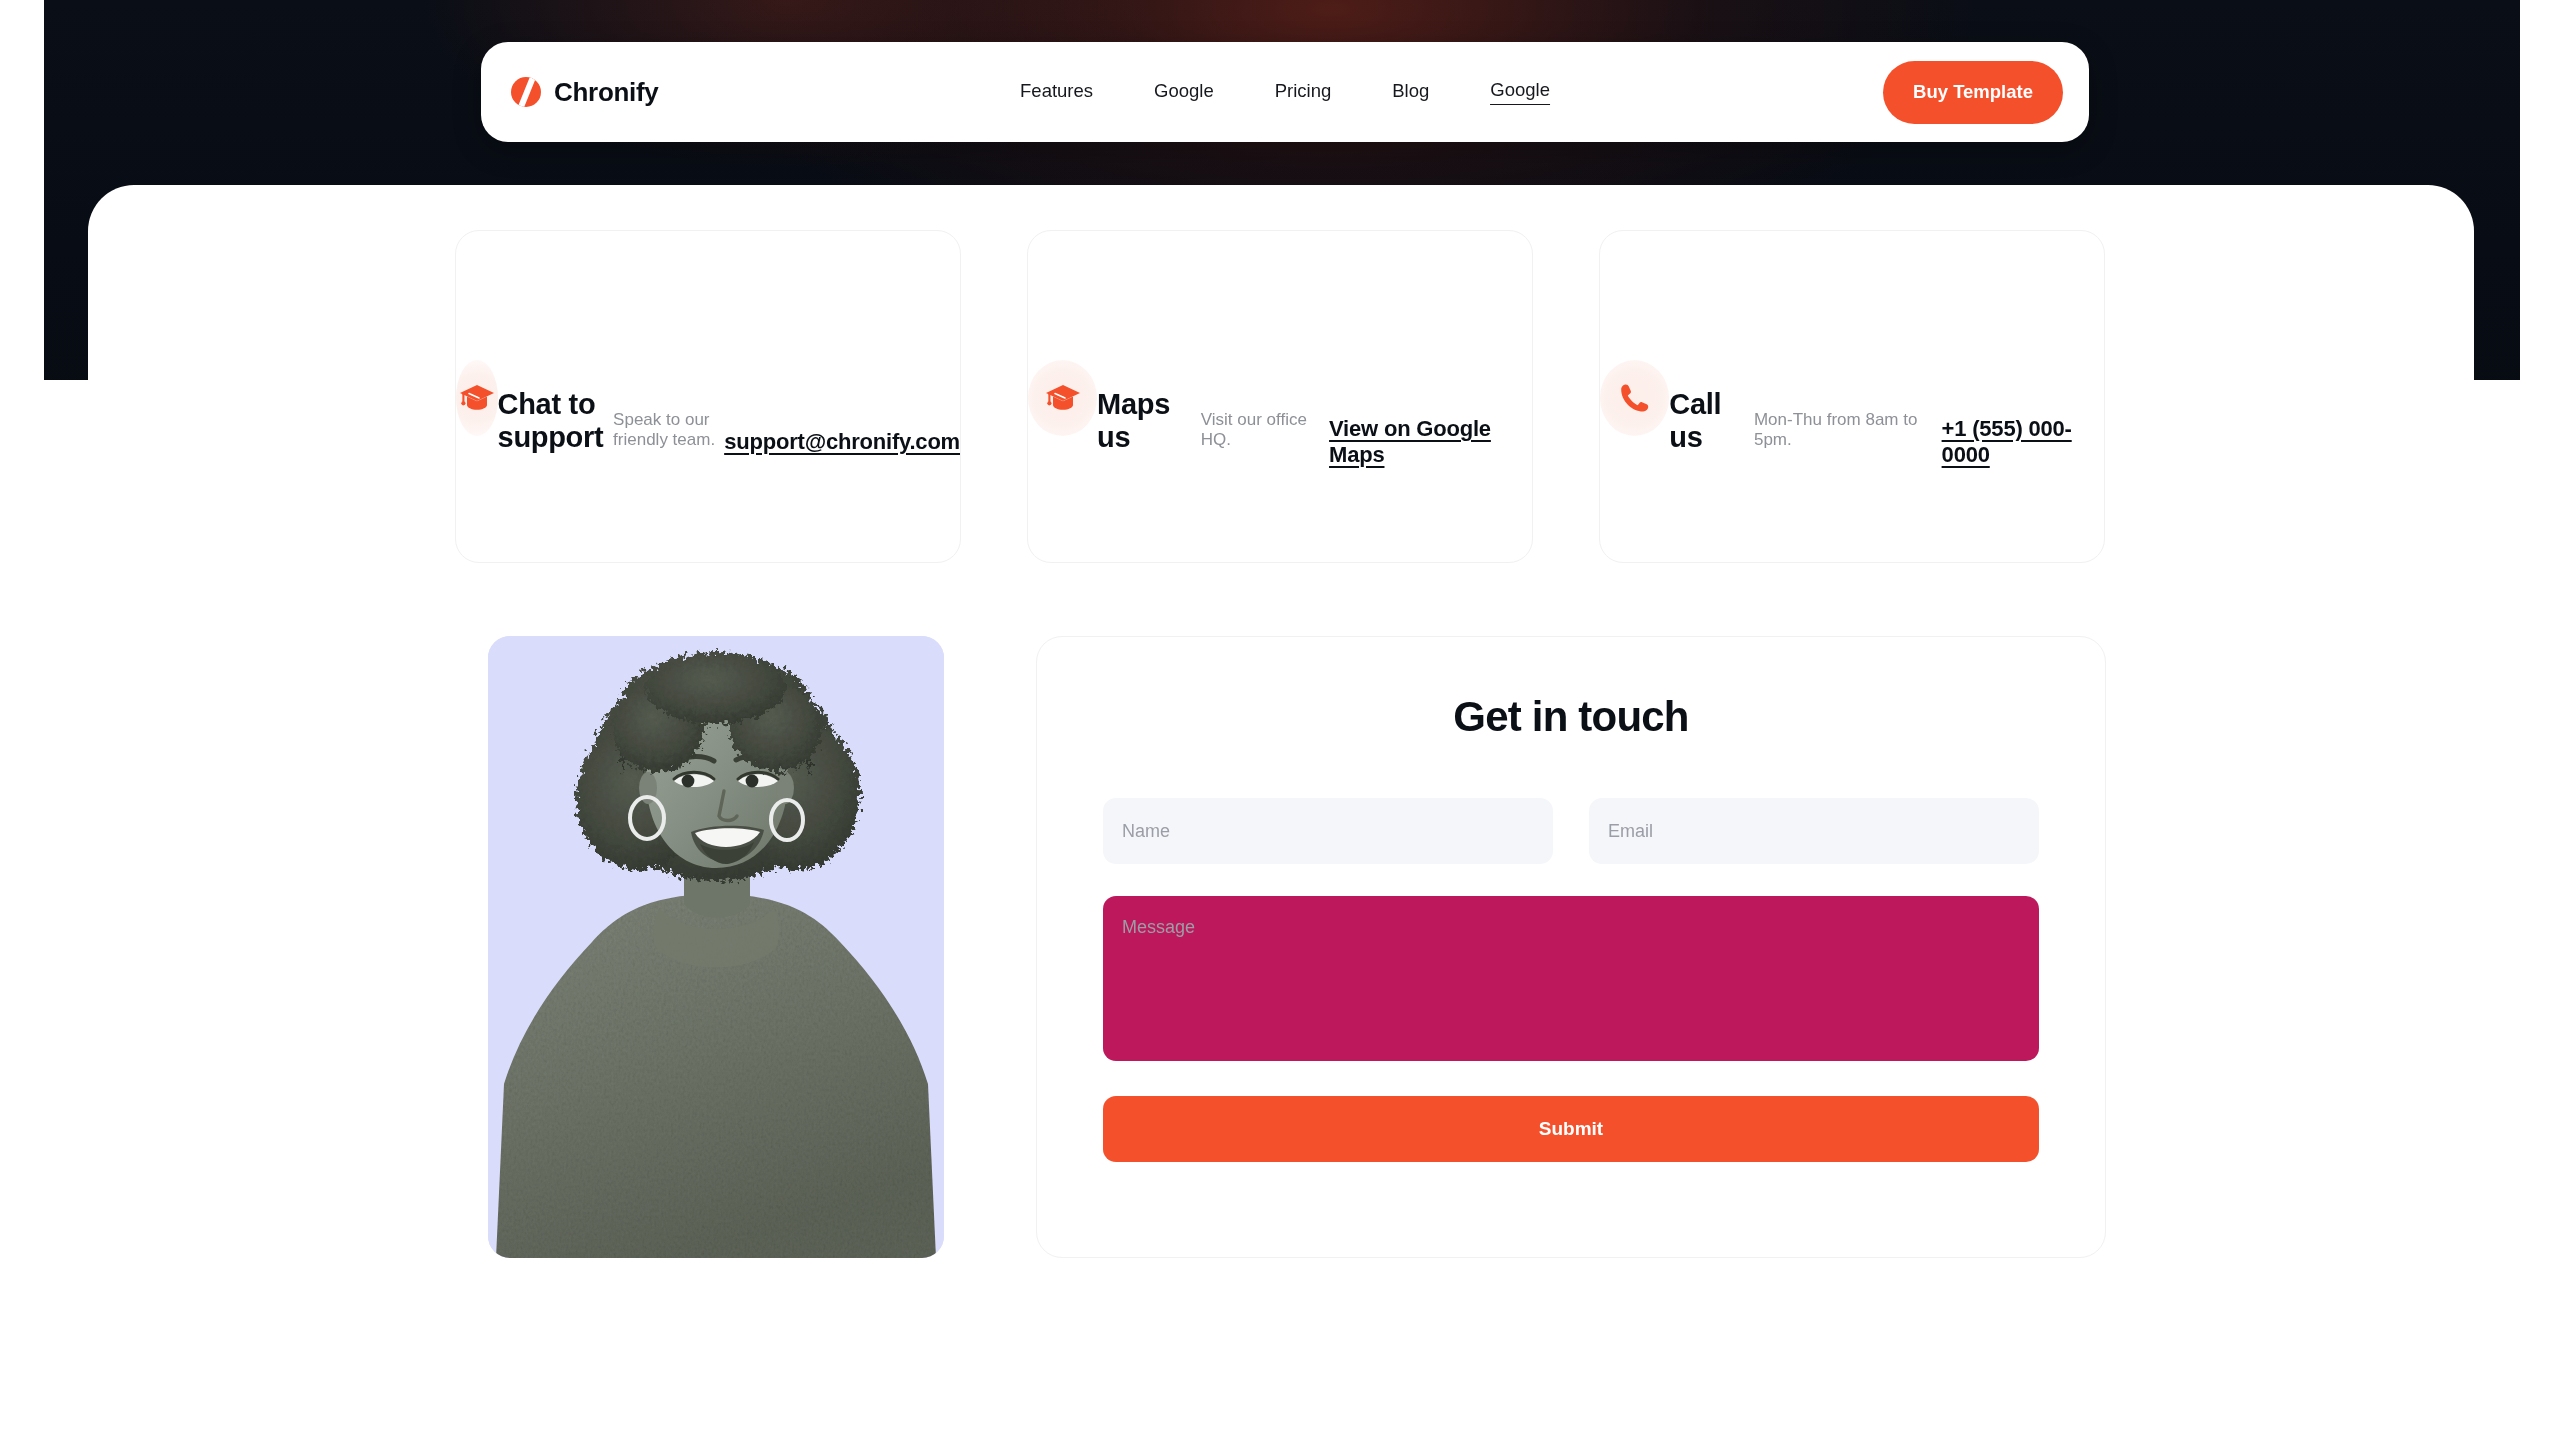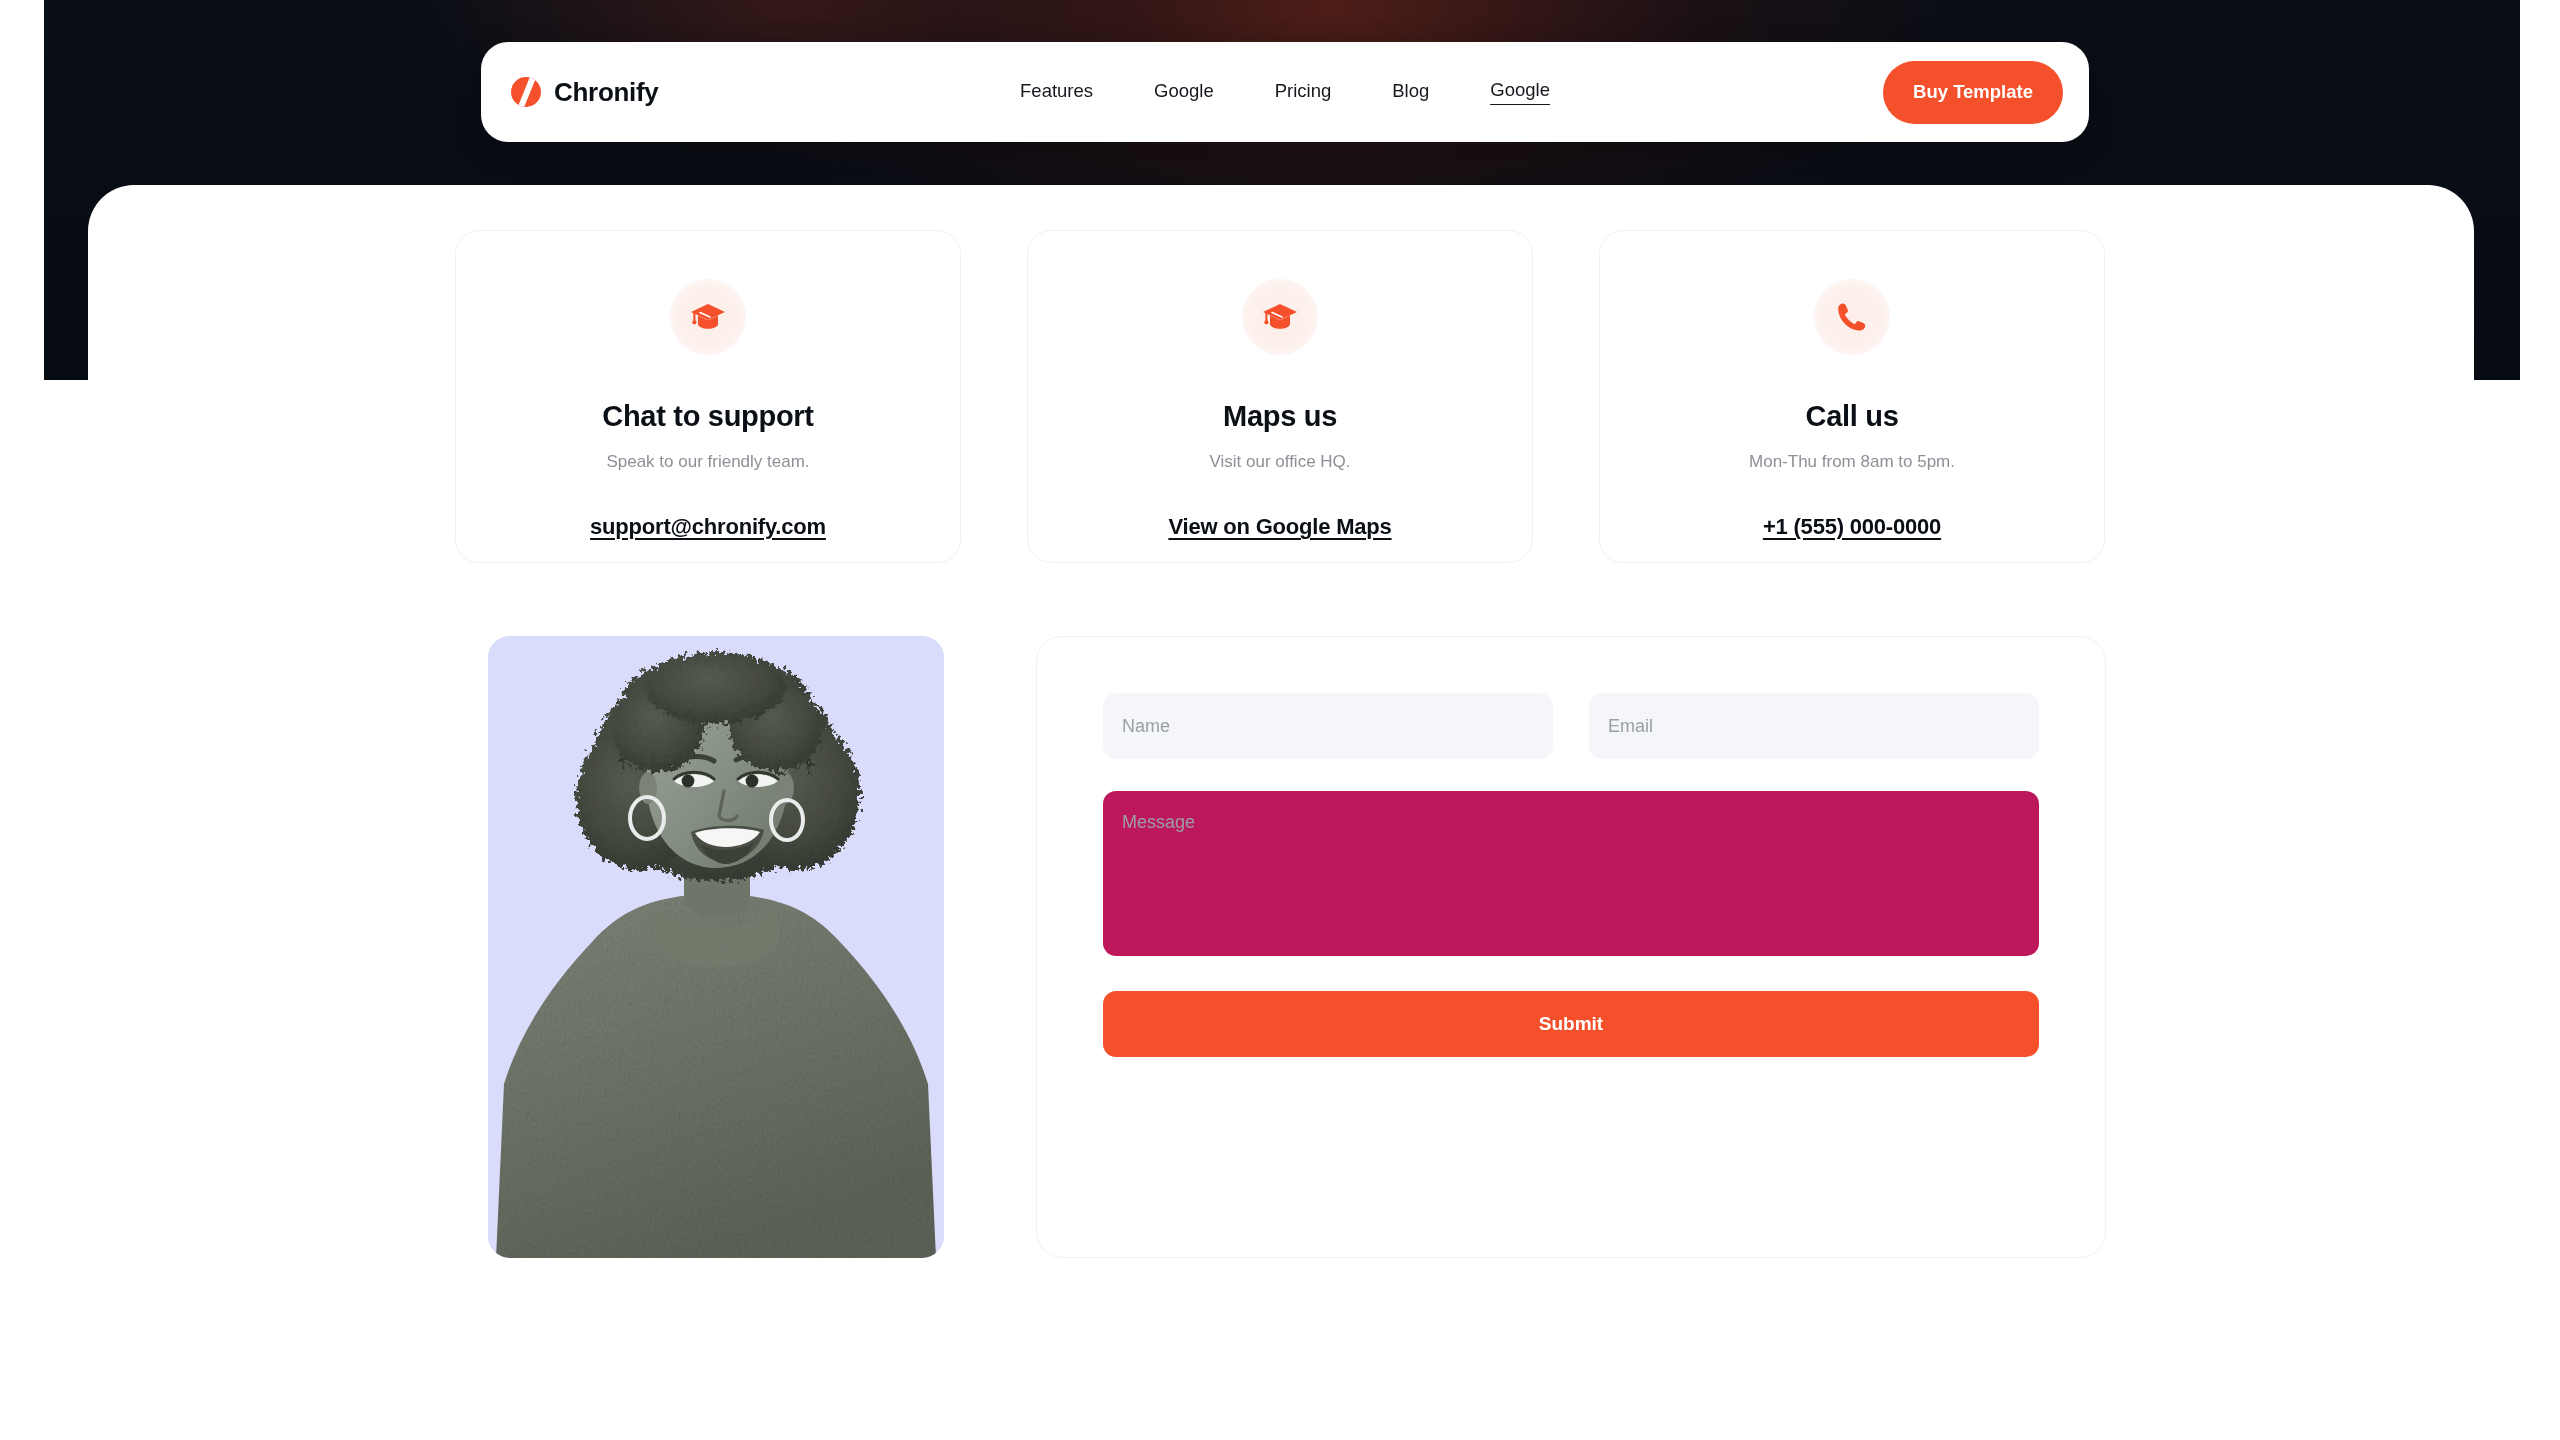--- a/index.html
+++ b/index.html
@@ -88,21 +88,21 @@
     position:absolute; left:455px; top:230px;
     width:1650px;
     display:flex; gap:66px;
   }
   .card {
     flex:1 1 0;
     background:#ffffff;
     border:1.4px solid #f1f1f2;
     border-radius:24px;
     height:333px;
-    display:flex; flex-direction:column; align-items:center;
+    display:flex; flex-direction:row; align-items:center;
     padding-top:48px;
   }
   .icon-circle {
     width:76px; height:76px; border-radius:50%;
     background:radial-gradient(circle at 50% 50%, #fdeee9 0%, #fdf1ed 55%, rgba(253,244,241,0.35) 100%);
     display:flex; align-items:center; justify-content:center;
     margin-bottom:45px;
   }
   .icon-circle svg { display:block; }
   .card-title { font-size:29px; font-weight:700; color:#0b0f16; letter-spacing:-0.3px; }
@@ -334,20 +334,21 @@
                      C 156 92 140 112 134 138
                      C 126 88 160 40 228 40 Z" fill="url(#hairg)"></path>
             <ellipse cx="170" cy="92" rx="46" ry="44" fill="url(#hairg)"></ellipse>
             <ellipse cx="288" cy="92" rx="46" ry="44" fill="url(#hairg)"></ellipse>
             <ellipse cx="228" cy="52" rx="70" ry="36" fill="url(#hairg)"></ellipse>
           </g>
         </svg>
       </div>
 
       <div class="form-card">
+        <div class="form-title">Get in touch</div>
 
         <div class="row">
           <input class="field" type="text" placeholder="Name" style="">
           <input class="field" type="email" placeholder="Email" style="">
         </div>
 
         <textarea class="message" placeholder="Message" style=""></textarea>
 
         <button class="submit-btn">Submit</button>
       </div>

